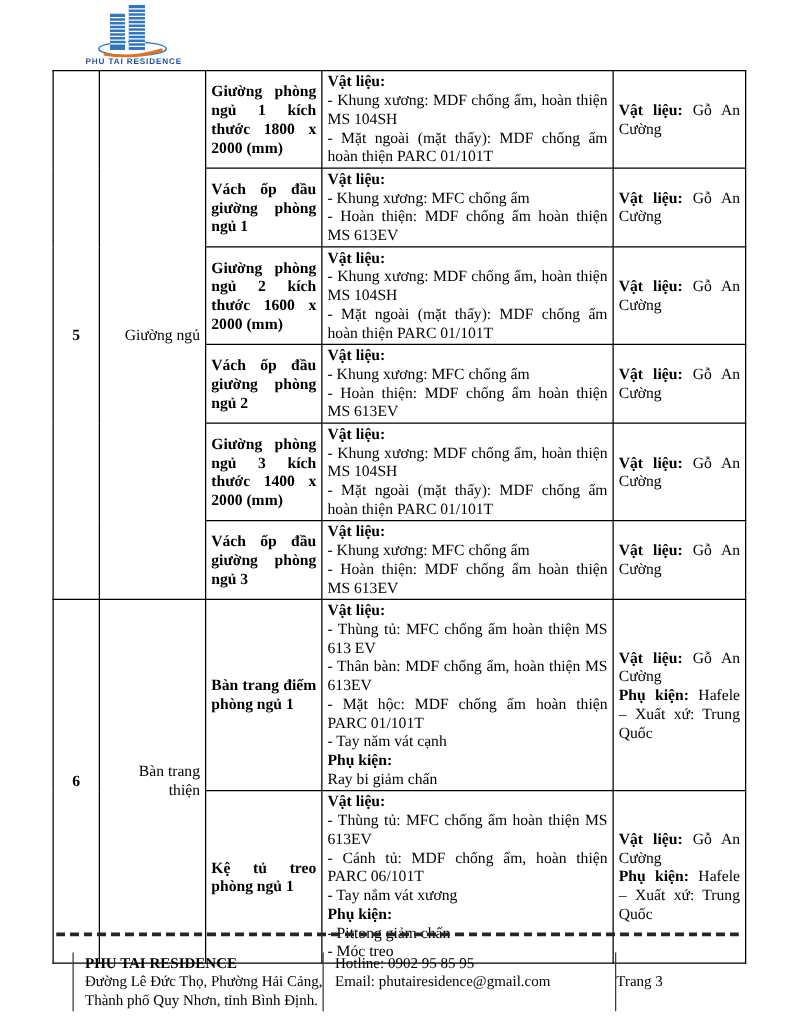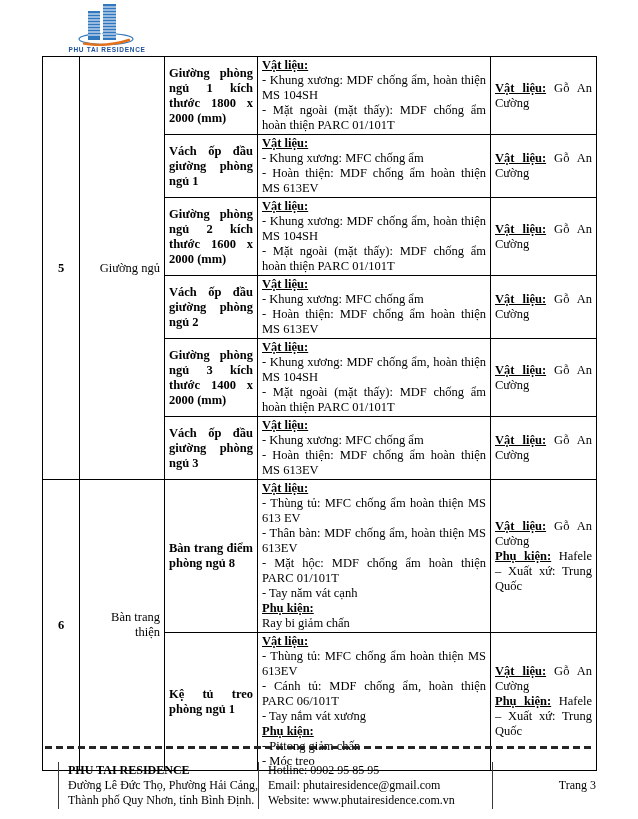--- a/index.html
+++ b/index.html
@@ -29,36 +29,36 @@
   table.spec {
     position: absolute; left: 42px; top: 56px;
     width: 554px; border-collapse: collapse; table-layout: fixed;
   }
   table.spec td { border: 1px solid #000; padding: 1px 4px; vertical-align: middle; }
   td.c-no  { text-align: center; font-weight: bold; }
   td.c-cat { text-align: right; padding-left: 6px; }
   td.c-item { text-align: justify; padding-left: 5px; padding-right: 5px; font-weight: bold; }
   td.c-spec { vertical-align: top; text-align: justify; }
   td.c-note { text-align: justify; }
-  .b-u { font-weight: bold; text-decoration: underline; }
+  .b-u { font-weight: bold; }
   tr.rt { height: 74px; }
   tr.rs { height: 60px; }
   tr.rb1 { height: 144px; }
   tr.rb2 { height: 137px; }
 
   
   .sep {
     position: absolute; left: 45px; top: 746px; width: 546px; height: 3px;
     background: repeating-linear-gradient(90deg, #262626 0 7px, transparent 7px 11px);
   }
   .footer { position: absolute; left: 58px; top: 762px; width: 538px; display: flex; font-size: 12px; line-height: 15px; }
   .f-col { border-left: 1.5px solid #3a3a3a; padding: 1px 0 1px 9px; }
   .f-col1 { width: 200px; }
   .f-col2 { width: 234px; }
-  .f-col3 { width: 104px; display: flex; align-items: center; justify-content: flex-end; padding-left: 0; }
+  .f-col3 { width: 104px; display: flex; align-items: center; justify-content: flex-start; padding-left: 0; }
   .f-title { font-weight: bold; }
 </style>
 </head>
 <body>
 
 <div class="page">
 
   <div class="logo">
     <svg width="70" height="44" viewBox="0 0 70 44">
       <ellipse cx="34" cy="37" rx="27" ry="5.5" fill="none" stroke="#3077be" stroke-width="1.2"></ellipse>
@@ -175,21 +175,21 @@
           <div>- Hoàn thiện: MDF chống ẩm hoàn thiện MS 613EV</div>
         </td>
         <td class="c-note">
           <div><span class="b-u">Vật liệu:</span> <span>Gỗ An Cường</span></div>
         </td>
       </tr>
 
       <tr class="rb1">
         <td class="c-no" rowspan="2">6</td>
         <td class="c-cat" rowspan="2">Bàn trang thiện</td>
-        <td class="c-item">Bàn trang điểm phòng ngủ 8</td>
+        <td class="c-item">Bàn trang điểm phòng ngủ 1</td>
         <td class="c-spec">
           <div><span class="b-u">Vật liệu:</span></div>
           <div>- Thùng tủ: MFC chống ẩm hoàn thiện MS 613 EV</div>
           <div>- Thân bàn: MDF chống ẩm, hoàn thiện MS 613EV</div>
           <div>- Mặt hộc: MDF chống ẩm hoàn thiện PARC 01/101T</div>
           <div>- Tay năm vát cạnh</div>
           <div><span class="b-u">Phụ kiện:</span></div>
           <div>Ray bi giảm chấn</div>
         </td>
         <td class="c-note">
@@ -220,20 +220,19 @@
   <div class="sep"></div>
   <div class="footer">
     <div class="f-col f-col1">
       <div class="f-title">PHU TAI RESIDENCE</div>
       <div>Đường Lê Đức Thọ, Phường Hải Cảng,</div>
       <div>Thành phố Quy Nhơn, tỉnh Bình Định.</div>
     </div>
     <div class="f-col f-col2">
       <div>Hotline: 0902 95 85 95</div>
       <div>Email: phutairesidence@gmail.com</div>
-      <div>Website: www.phutairesidence.com.vn</div>
     </div>
     <div class="f-col f-col3">
       <span>Trang 3</span>
     </div>
   </div>
 
 </div>
 
 </body></html>

